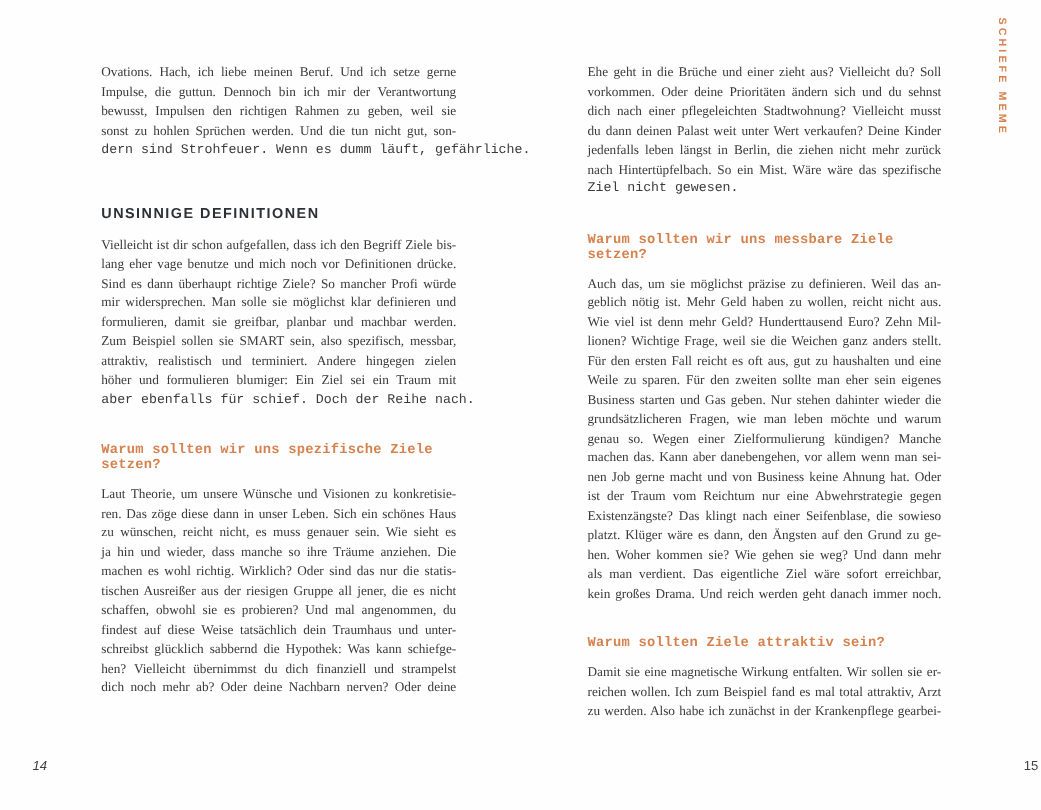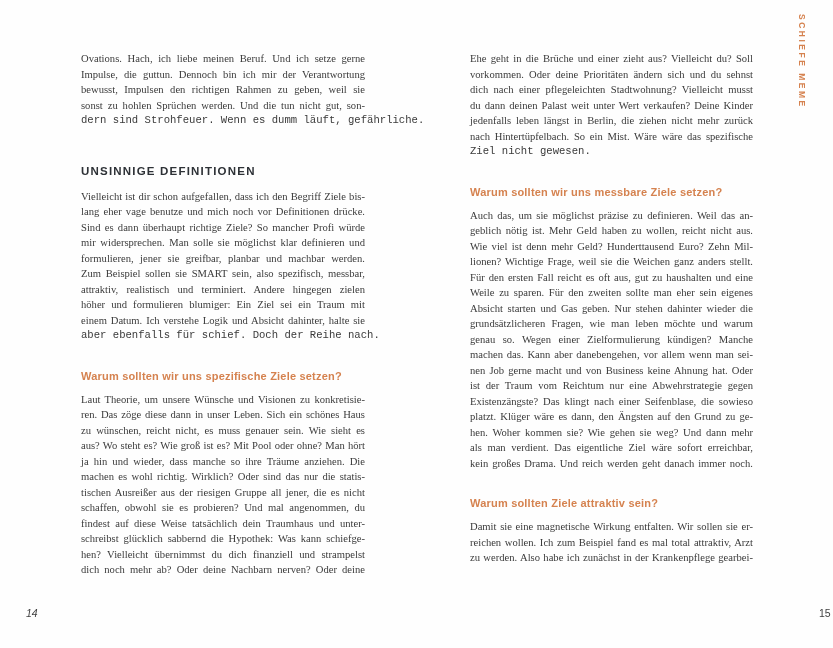--- a/index.html
+++ b/index.html
@@ -35,21 +35,21 @@
     margin-bottom:12px;
     font-family:"Liberation Sans", sans-serif;
     font-weight:bold;
     font-size:11.5px;
     letter-spacing:1.2px;
     color:var(--heading,#2d3136);
   }
   .subheading{
     margin-top:26px;
     margin-bottom:10px;
-    font-family:Liberation Sans, sans-serif;
+    font-family:Liberation Mono, monospace;
     font-weight:bold;
     font-size:11px;
     letter-spacing:0.2px;
     color:var(--accent,#d5824f);
   }
   .page-number{
     position:absolute;
     top:607px;
     font-family:"Liberation Sans", sans-serif;
     font-size:10.5px;
@@ -83,33 +83,31 @@
         <div class="line">bewusst, Impulsen den richtigen Rahmen zu geben, weil sie</div>
         <div class="line">sonst zu hohlen Sprüchen werden. Und die tun nicht gut, son-</div>
         <div class="line last">dern sind Strohfeuer. Wenn es dumm läuft, gefährliche.</div>
       </div>
       <div class="chapter_heading">UNSINNIGE DEFINITIONEN</div>
       <div class="para">
         <div class="line">Vielleicht ist dir schon aufgefallen, dass ich den Begriff Ziele bis-</div>
         <div class="line">lang eher vage benutze und mich noch vor Definitionen drücke.</div>
         <div class="line">Sind es dann überhaupt richtige Ziele? So mancher Profi würde</div>
         <div class="line">mir widersprechen. Man solle sie möglichst klar definieren und</div>
-        <div class="line">formulieren, jener sie greifbar, planbar und machbar werden.</div>
+        <div class="line">formulieren, damit sie greifbar, planbar und machbar werden.</div>
         <div class="line">Zum Beispiel sollen sie SMART sein, also spezifisch, messbar,</div>
         <div class="line">attraktiv, realistisch und terminiert. Andere hingegen zielen</div>
         <div class="line">höher und formulieren blumiger: Ein Ziel sei ein Traum mit</div>
-        <div class="line">einem Datum. Ich verstehe Logik und Absicht dahinter, halte sie</div>
         <div class="line last">aber ebenfalls für schief. Doch der Reihe nach.</div>
       </div>
       <div class="subheading">Warum sollten wir uns spezifische Ziele setzen?</div>
       <div class="para">
         <div class="line">Laut Theorie, um unsere Wünsche und Visionen zu konkretisie-</div>
         <div class="line">ren. Das zöge diese dann in unser Leben. Sich ein schönes Haus</div>
         <div class="line">zu wünschen, reicht nicht, es muss genauer sein. Wie sieht es</div>
-        <div class="line">aus? Wo steht es? Wie groß ist es? Mit Pool oder ohne? Man hört</div>
         <div class="line">ja hin und wieder, dass manche so ihre Träume anziehen. Die</div>
         <div class="line">machen es wohl richtig. Wirklich? Oder sind das nur die statis-</div>
         <div class="line">tischen Ausreißer aus der riesigen Gruppe all jener, die es nicht</div>
         <div class="line">schaffen, obwohl sie es probieren? Und mal angenommen, du</div>
         <div class="line">findest auf diese Weise tatsächlich dein Traumhaus und unter-</div>
         <div class="line">schreibst glücklich sabbernd die Hypothek: Was kann schiefge-</div>
         <div class="line">hen? Vielleicht übernimmst du dich finanziell und strampelst</div>
         <div class="line">dich noch mehr ab? Oder deine Nachbarn nerven? Oder deine</div>
       </div>
     </div>
@@ -124,21 +122,21 @@
         <div class="line last">Ziel nicht gewesen.</div>
       </div>
       <div class="subheading">Warum sollten wir uns messbare Ziele setzen?</div>
       <div class="para">
         <div class="line">Auch das, um sie möglichst präzise zu definieren. Weil das an-</div>
         <div class="line">geblich nötig ist. Mehr Geld haben zu wollen, reicht nicht aus.</div>
         <div class="line">Wie viel ist denn mehr Geld? Hunderttausend Euro? Zehn Mil-</div>
         <div class="line">lionen? Wichtige Frage, weil sie die Weichen ganz anders stellt.</div>
         <div class="line">Für den ersten Fall reicht es oft aus, gut zu haushalten und eine</div>
         <div class="line">Weile zu sparen. Für den zweiten sollte man eher sein eigenes</div>
-        <div class="line">Absicht starten und Gas geben. Nur stehen dahinter wieder die</div>
+        <div class="line">Business starten und Gas geben. Nur stehen dahinter wieder die</div>
         <div class="line">grundsätzlicheren Fragen, wie man leben möchte und warum</div>
         <div class="line">genau so. Wegen einer Zielformulierung kündigen? Manche</div>
         <div class="line">machen das. Kann aber danebengehen, vor allem wenn man sei-</div>
         <div class="line">nen Job gerne macht und von Business keine Ahnung hat. Oder</div>
         <div class="line">ist der Traum vom Reichtum nur eine Abwehrstrategie gegen</div>
         <div class="line">Existenzängste? Das klingt nach einer Seifenblase, die sowieso</div>
         <div class="line">platzt. Klüger wäre es dann, den Ängsten auf den Grund zu ge-</div>
         <div class="line">hen. Woher kommen sie? Wie gehen sie weg? Und dann mehr</div>
         <div class="line">als man verdient. Das eigentliche Ziel wäre sofort erreichbar,</div>
         <div class="line">kein großes Drama. Und reich werden geht danach immer noch.</div>

